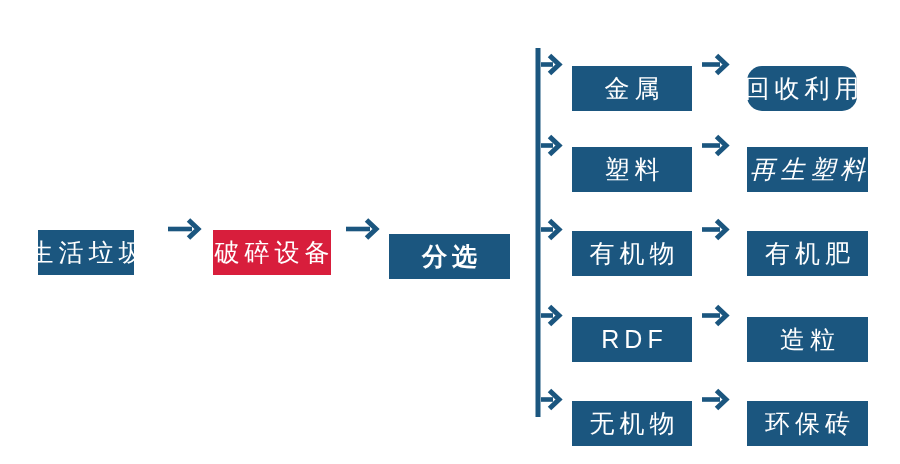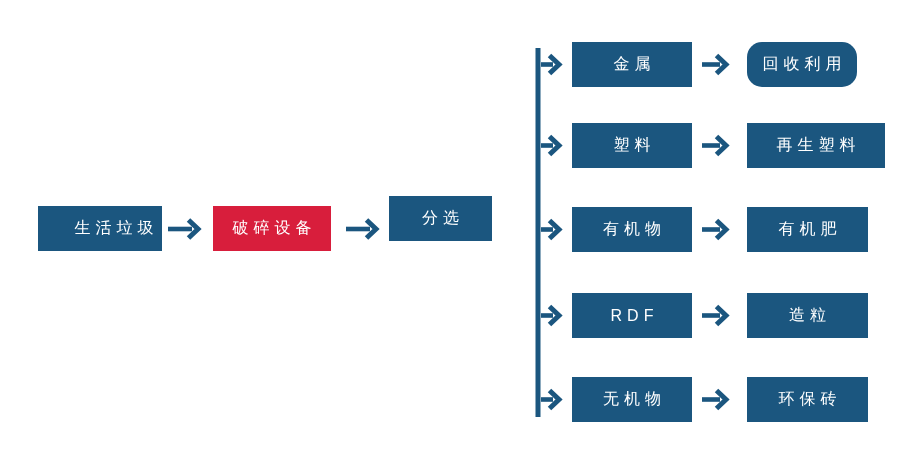--- a/index.html
+++ b/index.html
@@ -20,24 +20,25 @@
   .head  { stroke: var(--primary-blue, #1B567F); stroke-width: 5;   fill: none; stroke-linejoin: miter; }
   .trunk { stroke: var(--primary-blue, #1B567F); stroke-width: 5; }
   .node {
     position: absolute;
     height: 45px;
     display: flex;
     align-items: center;
     justify-content: center;
     background: var(--primary-blue, #1B567F);
     color: var(--label-white, #ffffff);
-    font-size: 16px;
+    font-size: 25px;
     letter-spacing: 5px;
     text-indent: 5px;
     white-space: nowrap;
+    margin-top: 24px;
   }
   .node.red { background: var(--accent-red, #D81E3C); text-align: center; }
 </style>
 </head>
 <body>
 
 <div class="stage">
 
   <svg class="connectors" width="900" height="464" viewBox="0 0 900 464" aria-hidden="true">
 
@@ -88,31 +89,31 @@
     <g>
       <line class="stem" x1="702" y1="315.5" x2="720" y2="315.5"></line>
       <polyline class="head" points="716.5,306.5 726,315.5 716.5,324.5"></polyline>
     </g>
     <g>
       <line class="stem" x1="702" y1="399.5" x2="720" y2="399.5"></line>
       <polyline class="head" points="716.5,390.5 726,399.5 716.5,408.5"></polyline>
     </g>
   </svg>
 
-  <div class="node" style="left:38px; top:206px; width:96px;padding-left:28px;">生活垃圾</div>
+  <div class="node" style="left:38px; top:206px; width:96px;">生活垃圾</div>
 
   <div class="node red" style="left:213px; top:206px; width:118px;">破碎设备</div>
 
-  <div class="node" style="left:389px; top:196px; width:103px;">分选</div>
+  <div class="node" style="left:389px; top:210px; width:121px;font-weight:bold;">分选</div>
 
   <div class="node" style="left:572px; top:42px; width:120px;">金属</div>
   <div class="node" style="left:747px; top:42px; width:110px;border-radius:15px;">回收利用</div>
 
   <div class="node" style="left:572px; top:123px; width:120px;">塑料</div>
-  <div class="node" style="left:747px; top:123px; width:138px;">再生塑料</div>
+  <div class="node" style="left:747px; top:123px; width:121px;font-style:italic;">再生塑料</div>
 
   <div class="node" style="left:572px; top:207px; width:120px;text-align:right;">有机物</div>
   <div class="node" style="left:747px; top:207px; width:121px;text-align:right;">有机肥</div>
 
   <div class="node" style="left:572px; top:293px; width:120px;">RDF</div>
   <div class="node" style="left:747px; top:293px; width:121px;">造粒</div>
 
   <div class="node" style="left:572px; top:377px; width:120px;">无机物</div>
   <div class="node" style="left:747px; top:377px; width:121px;">环保砖</div>
 

